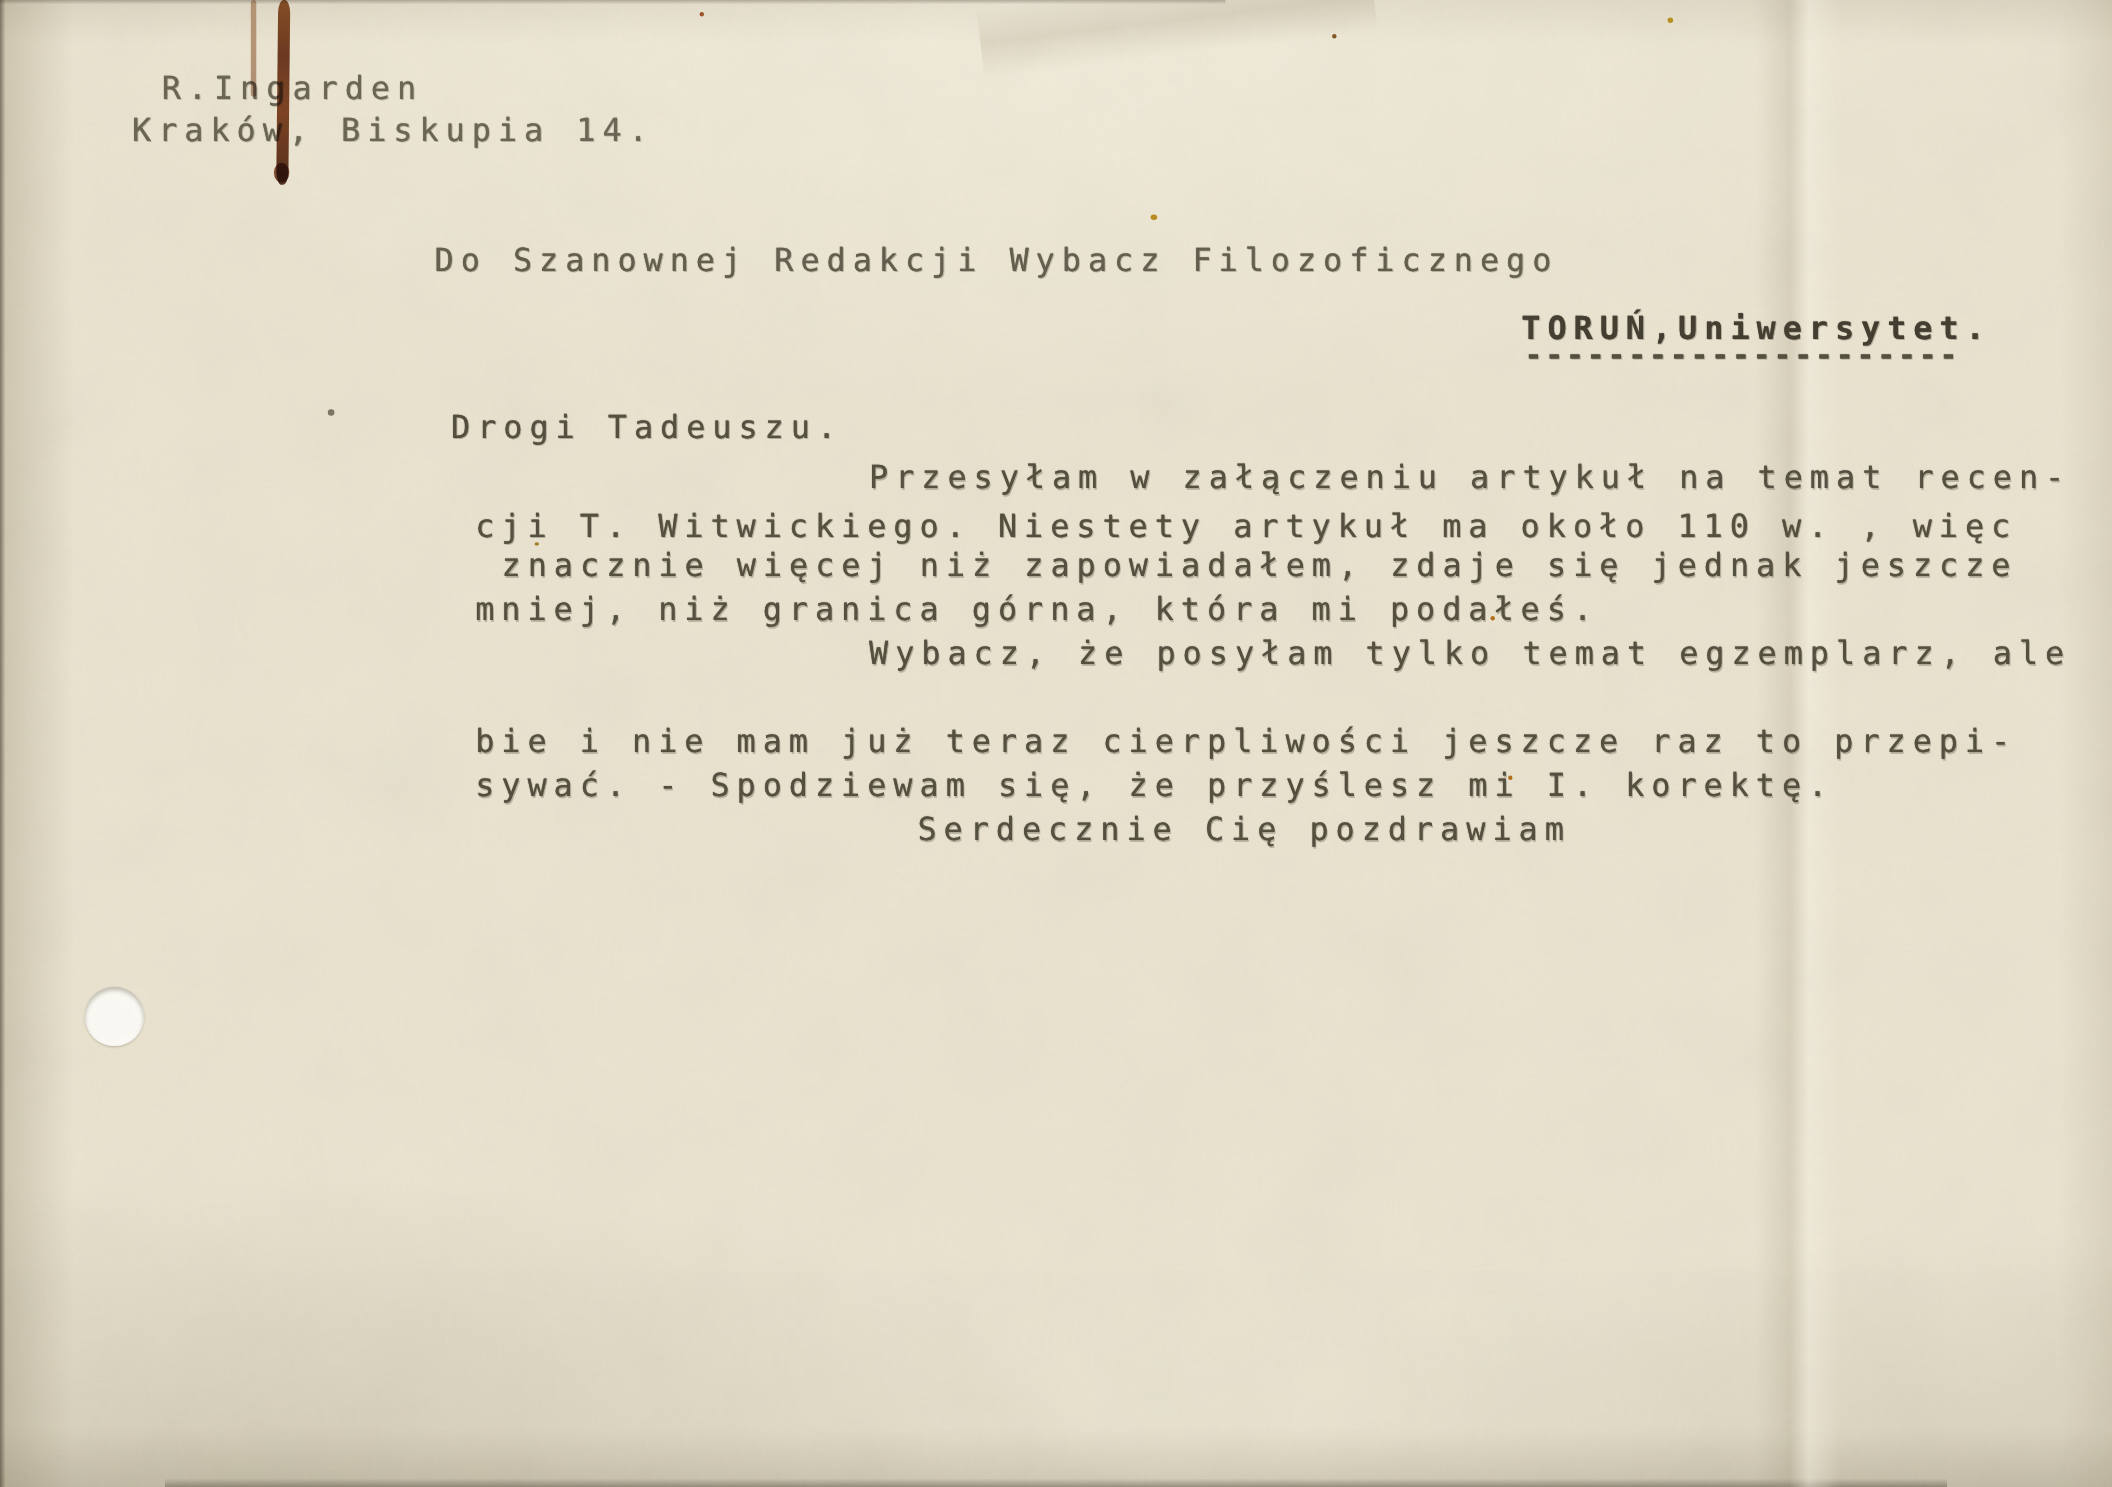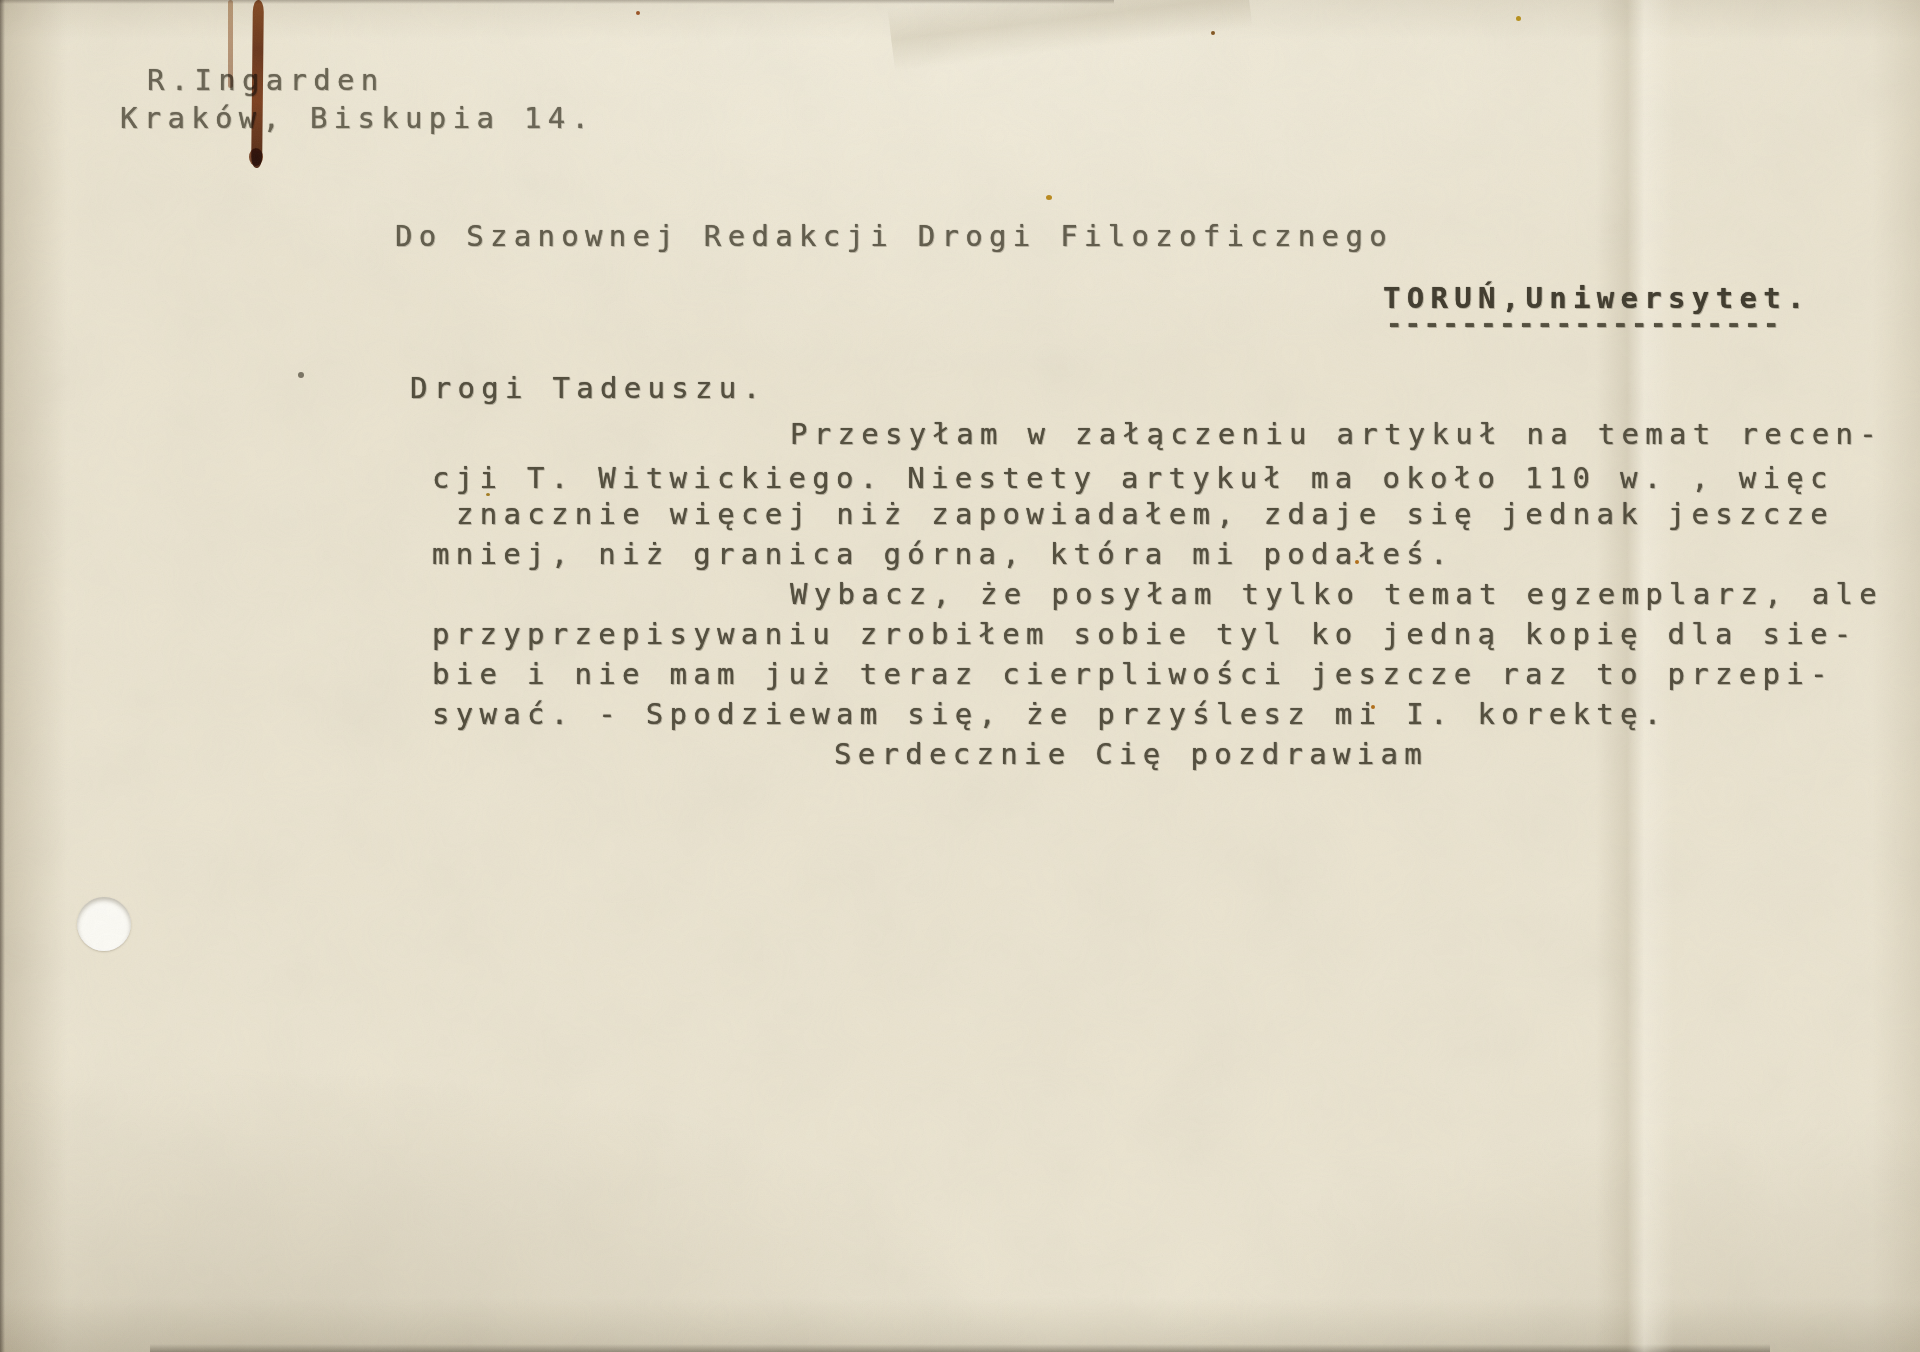--- a/index.html
+++ b/index.html
@@ -85,32 +85,31 @@
   <div class="ink-dot"></div>
 
   <div class="typed faded" style="left:147px;top:62px;">R.Ingarden</div>
   <div class="typed faded" style="left:120px;top:100px;">Kraków, Biskupia 14.</div>
 
   <div class="ink-stain2"></div>
   <div class="ink-stain"></div>
   <div class="ink-blob"></div>
 
 
-  <div class="typed" style="left:395px;top:218px;opacity:.9;">Do Szanownej Redakcji Drogi Filozoficznego</div>
+  <div class="typed" style="left:395px;top:218px;opacity:.9;">Do Szanownej Redakcji Wybacz Filozoficznego</div>
   <div class="typed strong" style="left:1383px;top:264px;margin-top:16px;">TORUŃ,Uniwersytet.</div>
   <div class="typed dashes" style="left:1386px;top:306px;">---------------------</div>
 
   <div class="typed" style="left:410px;top:370px;">Drogi Tadeuszu.</div>
 
   <div class="typed" style="left:790px;top:416px;">Przesyłam w załączeniu artykuł na temat recen-</div>
   <div class="typed" style="left:432px;top:460px;">cji T. Witwickiego. Niestety artykuł ma około 110 w. , więc</div>
   <div class="typed" style="left:425px;top:496px;margin-left:31px;">znacznie więcej niż zapowiadałem, zdaje się jednak jeszcze</div>
   <div class="typed" style="left:432px;top:536px;">mniej, niż granica górna, która mi podałeś.</div>
   <div class="typed" style="left:790px;top:576px;">Wybacz, że posyłam tylko temat egzemplarz, ale</div>
-  <div class="typed" style="left:432px;top:616px;">przyprzepisywaniu zrobiłem sobie tyl ko jedną kopię dla sie-</div>
   <div class="typed" style="left:432px;top:696px;">sywać. - Spodziewam się, że przyślesz mi I. korektę.</div>
   <div class="typed" style="left:432px;top:656px;">bie i nie mam już teraz cierpliwości jeszcze raz to przepi-</div>
 
   <div class="typed" style="left:834px;top:736px;">Serdecznie Cię pozdrawiam</div>
 
   <svg class="texture" width="1920" height="1352">
     <filter id="grain">
       <feTurbulence type="fractalNoise" baseFrequency="0.85" numOctaves="2" seed="7"></feTurbulence>
       <feColorMatrix type="saturate" values="0"></feColorMatrix>
     </filter>

